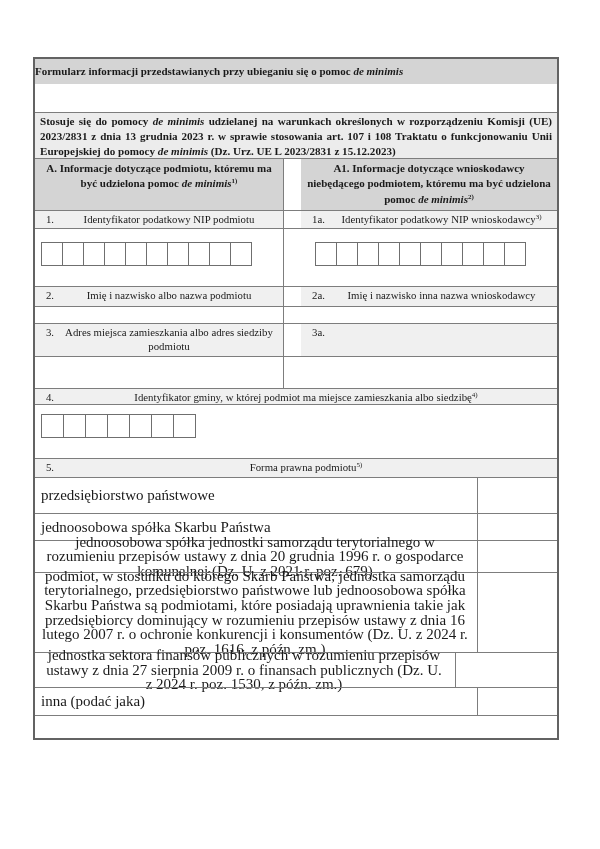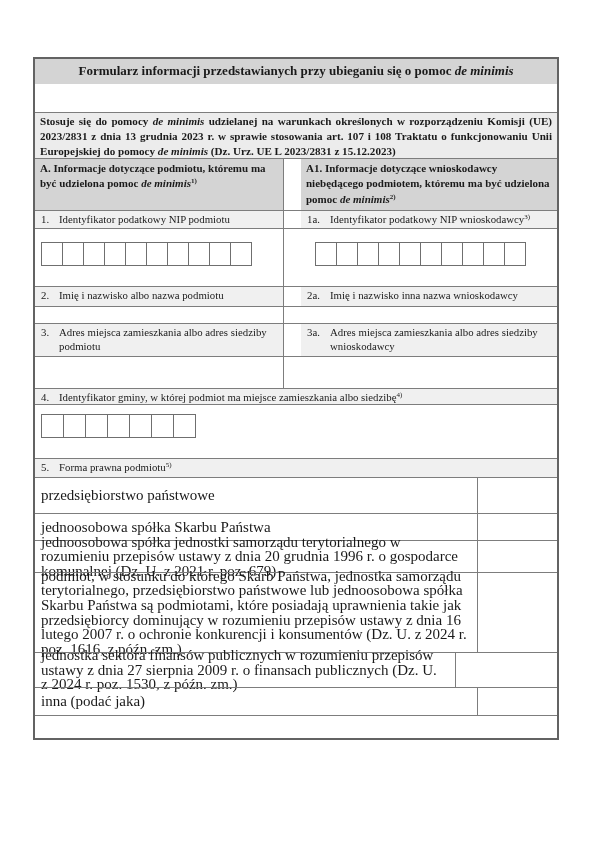--- a/index.html
+++ b/index.html
@@ -6,21 +6,21 @@
   body{
     width:600px;height:849px;background:#ffffff;position:relative;
     font-family:"Liberation Serif","DejaVu Serif",serif;
     color:#1a1a1a;-webkit-font-smoothing:antialiased;
   }
   .form-table{
     position:absolute;left:33px;top:57px;width:526px;
     border:2px solid var(--border-outer,#636363);
     background:#ffffff;box-sizing:border-box;
   }
-  .row{box-sizing:border-box;border-top:1px solid var(--border-line,#7d7d7d);position:relative;}
+  .row{box-sizing:border-box;border-top:1px solid var(--border-line,#7d7d7d);position:relative;text-align:center;}
   .row:first-child{border-top:none;}
   .two-col{display:flex;}
   .cell{box-sizing:border-box;}
   .cell.left{width:249px;border-right:1px solid var(--border-line,#7d7d7d);flex:none;}
   .cell.right{flex:1;margin-left:17px;}
 
   
   .r-title{height:25px;}
   .r-intro{height:46px;}
   .r-sections{height:52px;}
@@ -40,21 +40,21 @@
   .r-opt4{height:35px;gap:22px;}
   .r-opt5{height:28px;}
   .r-final{height:23px;}
 
   
   .bg-head{background:var(--header-bg,#d4d4d4);}
   .bg-intro{background:var(--intro-bg,#ececec);margin-top:28px;}
   .bg-label{background:var(--label-bg,#f0f0f0);}
 
   .r-title{
-    text-align:center;font-weight:bold;font-size:13px;line-height:24px;
+    text-align:left;font-weight:bold;font-size:11px;line-height:24px;
     overflow:hidden;white-space:nowrap;
   }
   .r-intro{
     font-weight:bold;font-size:11.1px;line-height:15.2px;
     padding:1px 5px;text-align:justify;overflow:hidden;
   }
   .r-sections .cell{
     font-weight:bold;font-size:11px;line-height:15.4px;padding:2px 5px;
   }
   .label-cell{
@@ -165,21 +165,20 @@
     <div class="cell right input-area"></div>
   </div>
 
   <div class="row r-labels3 two-col">
     <div class="cell left bg-label label-cell">
       <span class="num">3.</span>
         <span class="txt">Adres miejsca zamieszkania albo adres siedziby podmiotu</span>
     </div>
     <div class="cell right bg-label label-cell">
       <span class="num">3a.</span>
-        <span class="txt">Adres miejsca zamieszkania albo adres siedziby wnioskodawcy</span>
     </div>
   </div>
 
   <div class="row r-empty3 two-col">
     <div class="cell left input-area"></div>
     <div class="cell right input-area"></div>
   </div>
 
   <div class="row r-label4 bg-label label-cell full">
     <span class="num">4.</span>

